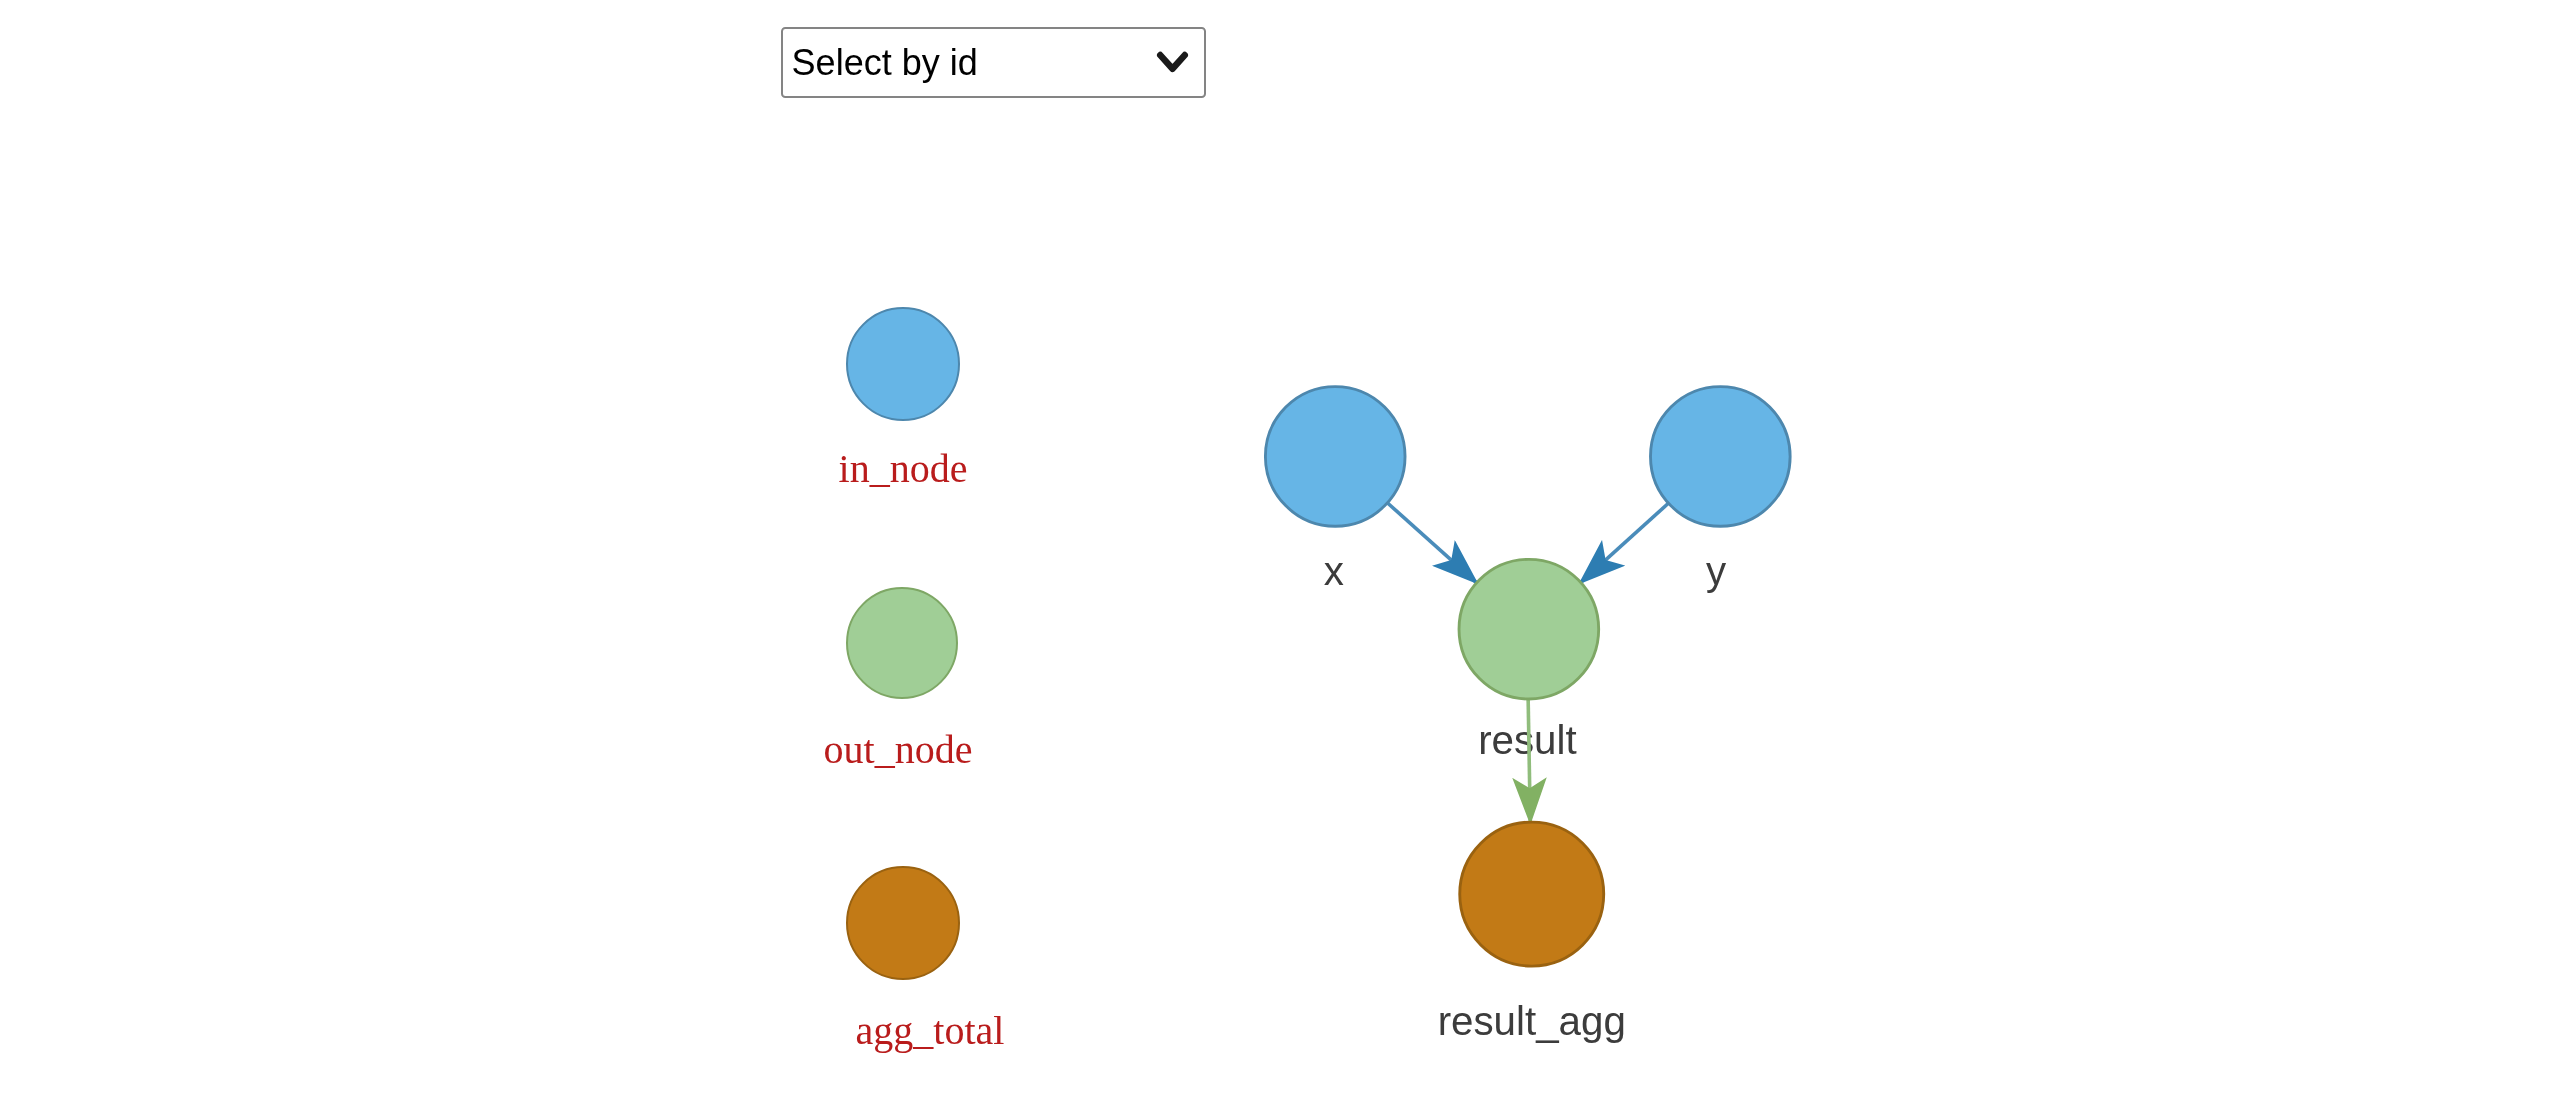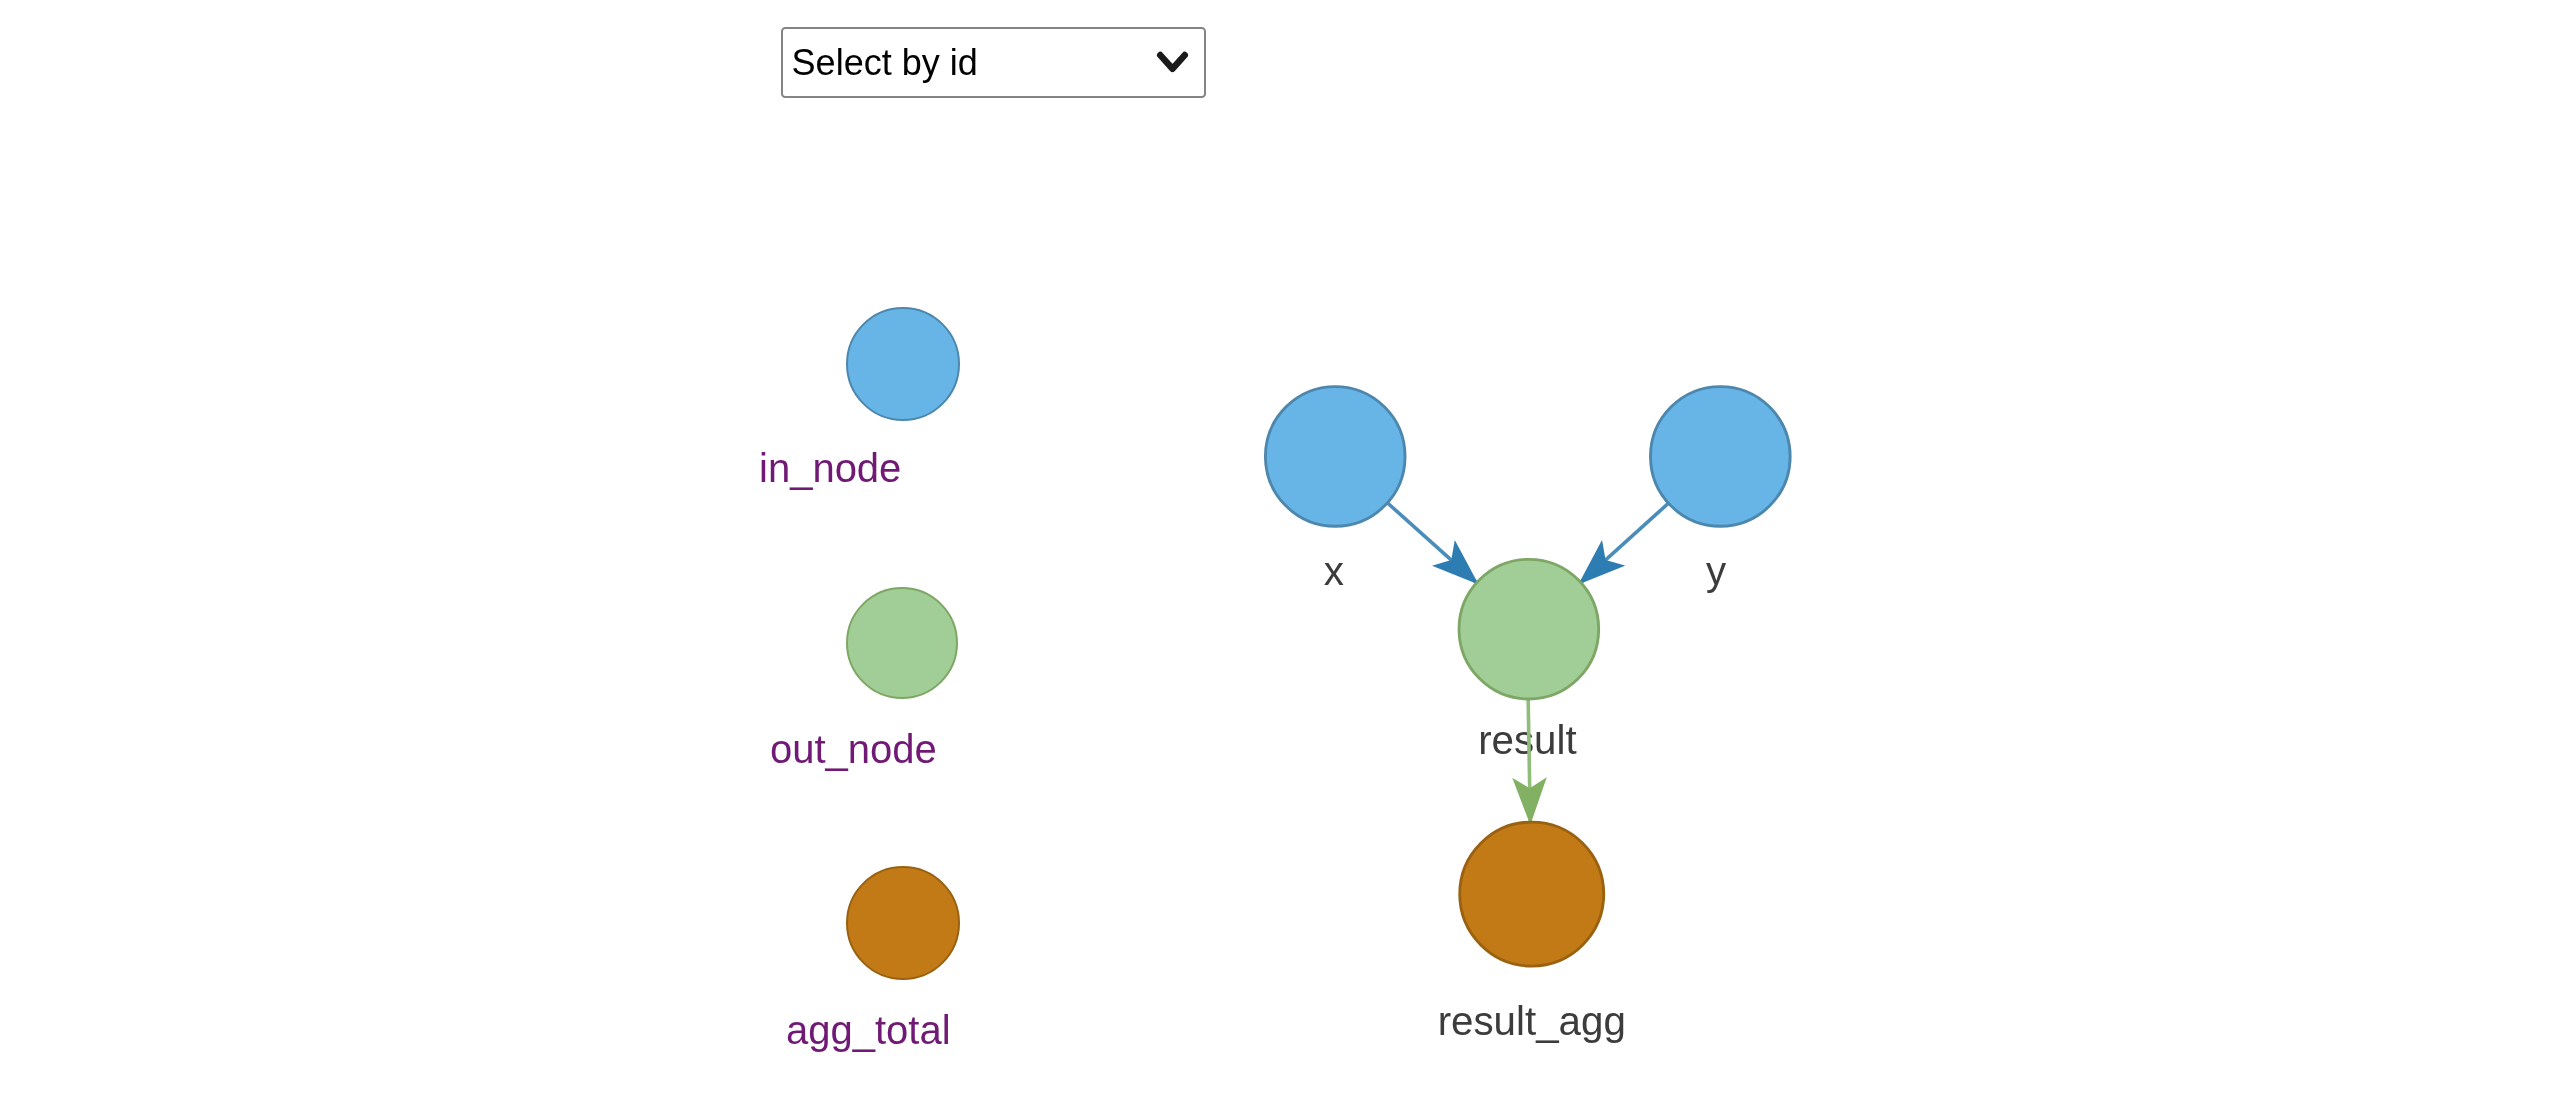--- a/index.html
+++ b/index.html
@@ -21,23 +21,23 @@
     outline: none;
   }
   .chevron { position: absolute; left: 374px; top: 23px; width: 35px; height: 24.5px; pointer-events: none; }
   .chevron polyline { fill: none; stroke: #1a1a1a; stroke-width: 9; stroke-linecap: round; stroke-linejoin: round; }
 
   
   .legend-circle { position: absolute; border-radius: 50%; box-sizing: border-box; }
   .lc-in  { left: 808px; top: 307px;  width: 114px; height: 114px; background: #66b5e6; border: 2.9px solid #4d87ad; }
   .lc-out { left: 808px; top: 587px;  width: 112px; height: 112px; background: #a0ce96; border: 2.9px solid #7ea765; }
   .lc-agg { left: 808px; top: 866px; width: 114px; height: 114px; background: #c27a16; border: 2.9px solid #9a6210; }
-  .legend-label { position: absolute; width: 288px; font-size: 40px; line-height: 49px; color: #701a75; }
+  .legend-label { position: absolute; width: 288px; text-align: center; font-size: 40px; line-height: 49px; color: #b91c1c; font-family: Liberation Serif, serif; }
   .ll-in  { left: 721px; top: 444px; }
-  .ll-out { left: 732px; top: 725px; }
+  .ll-out { left: 716px; top: 725px; }
   .ll-agg { left: 748px; top: 1006px; }
 
   
   .graph { position: absolute; left: 1151px; top: 324px; width: 756px; height: 763px; }
   .graph text { font-family: "Liberation Sans", sans-serif; font-size: 56px; fill: #3c3c3c; text-anchor: middle; }
   .edge-blue  { stroke: #4a8cba; stroke-width: 5; }
   .edge-green { stroke: #90bd7c; stroke-width: 5; }
   .node-in  { fill: #66b5e6; stroke: #4d87ad; stroke-width: 4; }
   .node-out { fill: #a0ce96; stroke: #7ea765; stroke-width: 4; }
   .node-agg { fill: #c27a16; stroke: #9a6210; stroke-width: 4; }

